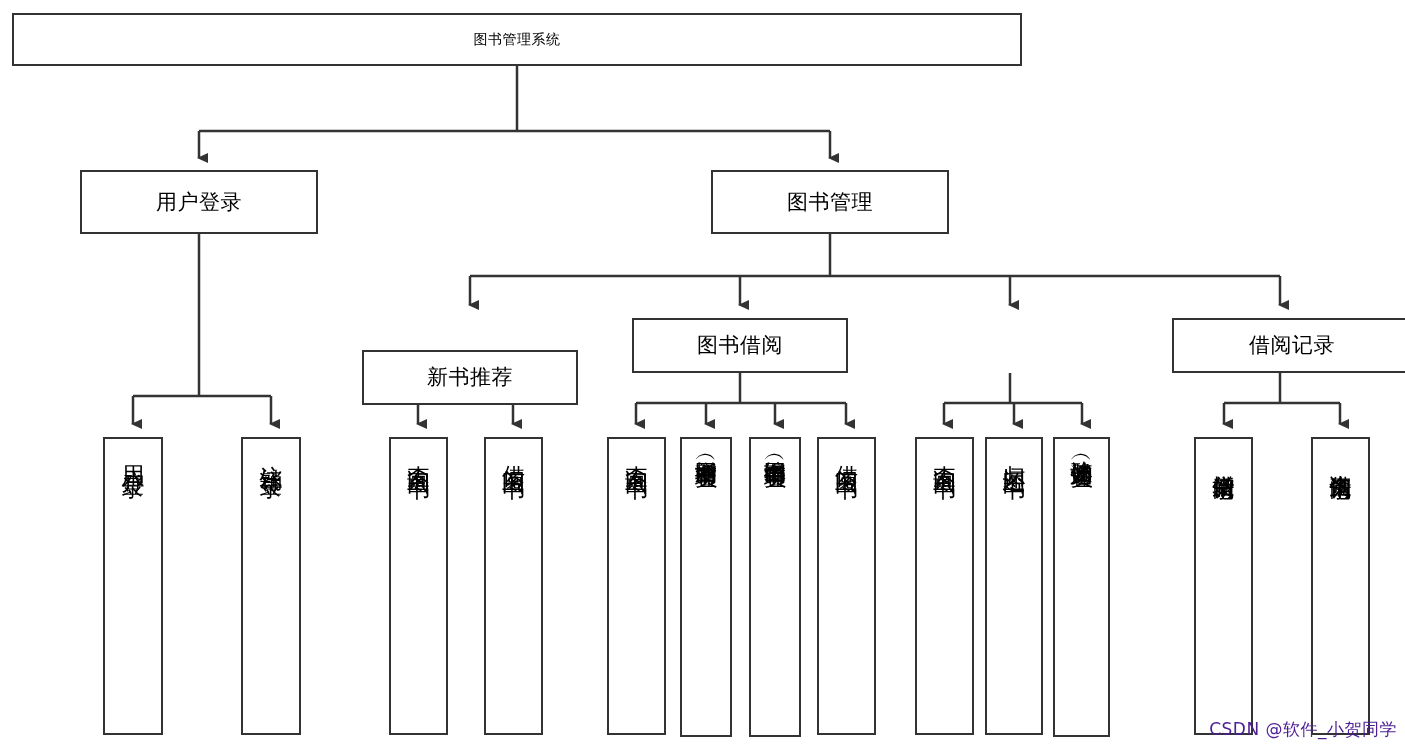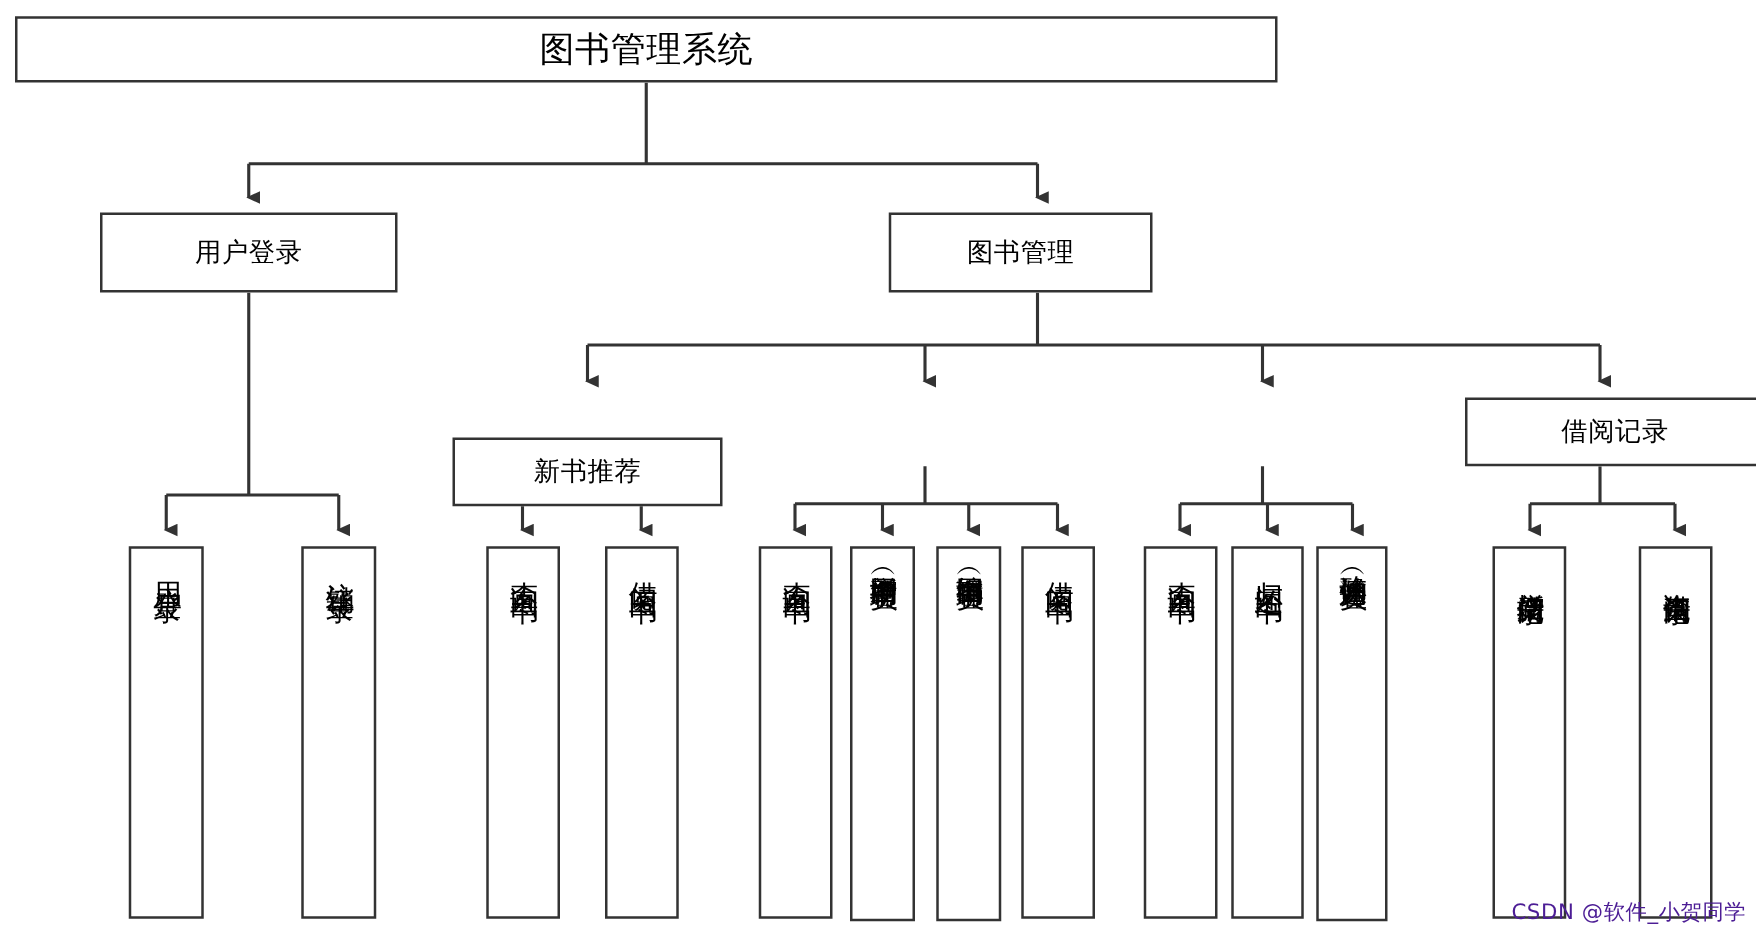--- a/index.html
+++ b/index.html
@@ -40,21 +40,21 @@
     display: block;
     text-align: center;
     white-space: pre;
   }
   
   .node.h .label {
     font-size: 21px;
     letter-spacing: 0.5px;
   }
   .node.root .label {
-    font-size: 28px;
+    font-size: 14px;
   }
   
   .node.v {
     align-items: flex-start;
     justify-content: center;
     padding-top: 8px;
   }
   .node.v .label {
     writing-mode: vertical-rl;
     text-orientation: upright;
@@ -132,27 +132,30 @@
     </g>
   </svg>
 
   <div class="node h root" style="left:12px; top:13px; width:1010px; height:53px;">
     <span class="label">图书管理系统</span>
   </div>
 
   <div class="node h" style="left:80px; top:170px; width:238px; height:64px;">
     <span class="label">用户登录</span>
   </div>
-  <div class="node h" style="left:711px; top:170px; width:211px; height:64px;">
+  <div class="node h" style="left:711px; top:170px; width:238px; height:64px;">
     <span class="label">图书管理</span>
   </div>
 
   <div class="node h" style="left:362px; top:318px; width:216px; height:55px;margin-top:32px;">
     <span class="label">新书推荐</span>
   </div>
+  <div class="node h" style="left:632px; top:318px; width:216px; height:55px;">
+    <span class="label">图书借阅</span>
+  </div>
   <div class="node h" style="left:1172px; top:318px; width:240px; height:55px;">
     <span class="label">借阅记录</span>
   </div>
 
   <div class="node v" style="left:103px; top:437px; width:60px; height:298px;">
     <span class="label">用户登录</span>
   </div>
   <div class="node v" style="left:241px; top:437px; width:60px; height:298px;">
     <span class="label">注销登录</span>
   </div>

